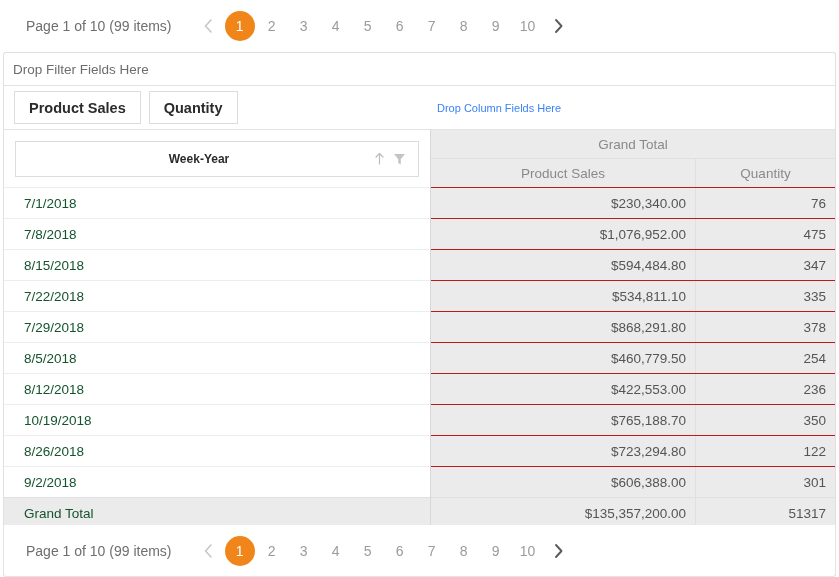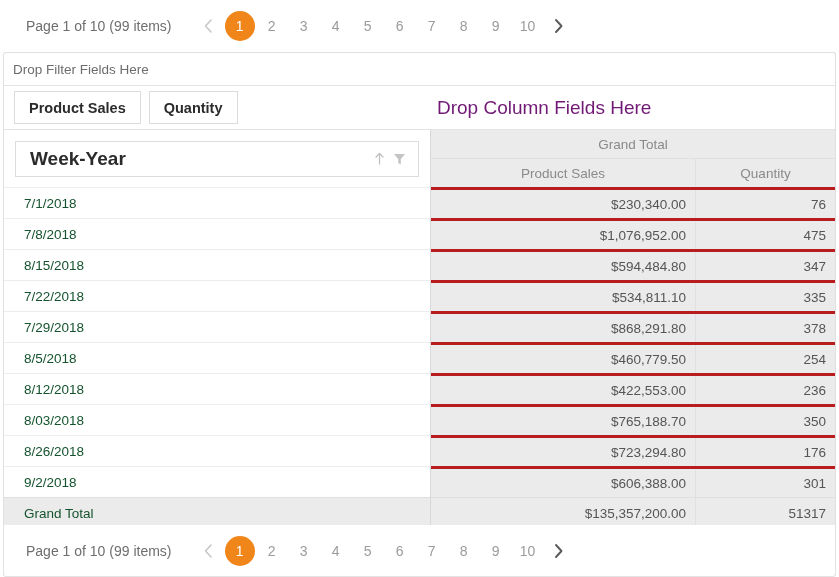--- a/index.html
+++ b/index.html
@@ -13,20 +13,21 @@
     font-family: "Liberation Sans", sans-serif;
     overflow: hidden;
     color: #333;
   }
 
   .pivot-wrap {
     position: relative;
     width: 839px;
     height: 577px;
     box-sizing: border-box;
+    text-align: center;
   }
 
   
   .pager {
     height: 52px;
     display: flex;
     align-items: center;
     padding-left: 26px;
     box-sizing: border-box;
     background: #ffffff;
@@ -131,22 +132,22 @@
     font-size: 14.5px;
     font-weight: bold;
     color: #2b2b2b;
     box-sizing: border-box;
     cursor: move;
     white-space: nowrap;
   }
   .drop-col-label {
     position: absolute;
     left: 433px;
-    font-size: 19px;
-    color: #701a75;
+    font-size: 11px;
+    color: #3b82f6;
   }
 
   
   .grid {
     display: flex;
     border-top: 1px solid #e3e3e3;
   }
   .grid-left {
     width: 427px;
     flex: 0 0 427px;
@@ -173,21 +174,21 @@
     border: 1px solid #dcdcdc;
     display: flex;
     align-items: center;
     padding: 0 10px 0 14px;
     box-sizing: border-box;
     background: #fff;
     cursor: move;
   }
   .row-field-chip .label {
     flex: 1 1 auto;
-    font-size: 19px;
+    font-size: 12px;
     font-weight: bold;
     color: #2b2b2b;
   }
   .hdr-icon {
     width: 18px;
     height: 18px;
     display: flex;
     align-items: center;
     justify-content: center;
     cursor: pointer;
@@ -236,21 +237,21 @@
   }
   .rowlabel.total {
     background: #ebebeb;
     border-top: 1px solid #e0e0e0;
   }
 
   .valrow {
     height: 31px;
     display: flex;
     box-sizing: border-box;
-    border-top: 3px solid #b91c1c;
+    border-top: 1px solid #b91c1c;
     background: #ebebeb;
   }
   .valrow.total { border-top: 1px solid #e0e0e0; }
   .valrow .cell {
     display: flex;
     align-items: center;
     justify-content: flex-end;
     padding-right: 9px;
     box-sizing: border-box;
     font-size: 13.5px;
@@ -323,21 +324,21 @@
         </div>
 
         <div>
           <div class="rowlabel">7/1/2018</div>
           <div class="rowlabel">7/8/2018</div>
           <div class="rowlabel">8/15/2018</div>
           <div class="rowlabel">7/22/2018</div>
           <div class="rowlabel">7/29/2018</div>
           <div class="rowlabel">8/5/2018</div>
           <div class="rowlabel">8/12/2018</div>
-          <div class="rowlabel">8/03/2018</div>
+          <div class="rowlabel">10/19/2018</div>
           <div class="rowlabel">8/26/2018</div>
           <div class="rowlabel">9/2/2018</div>
           <div class="rowlabel total">Grand Total</div>
         </div>
       </div>
 
       <div class="grid-right">
 
         <div class="grand-total-head">Grand Total</div>
 
@@ -374,21 +375,21 @@
           <div class="valrow">
             <div class="cell col-sales">$422,553.00</div>
             <div class="cell col-qty">236</div>
           </div>
           <div class="valrow">
             <div class="cell col-sales">$765,188.70</div>
             <div class="cell col-qty">350</div>
           </div>
           <div class="valrow">
             <div class="cell col-sales">$723,294.80</div>
-            <div class="cell col-qty">176</div>
+            <div class="cell col-qty">122</div>
           </div>
           <div class="valrow">
             <div class="cell col-sales">$606,388.00</div>
             <div class="cell col-qty">301</div>
           </div>
           <div class="valrow total">
             <div class="cell col-sales">$135,357,200.00</div>
             <div class="cell col-qty">51317</div>
           </div>
         </div>

